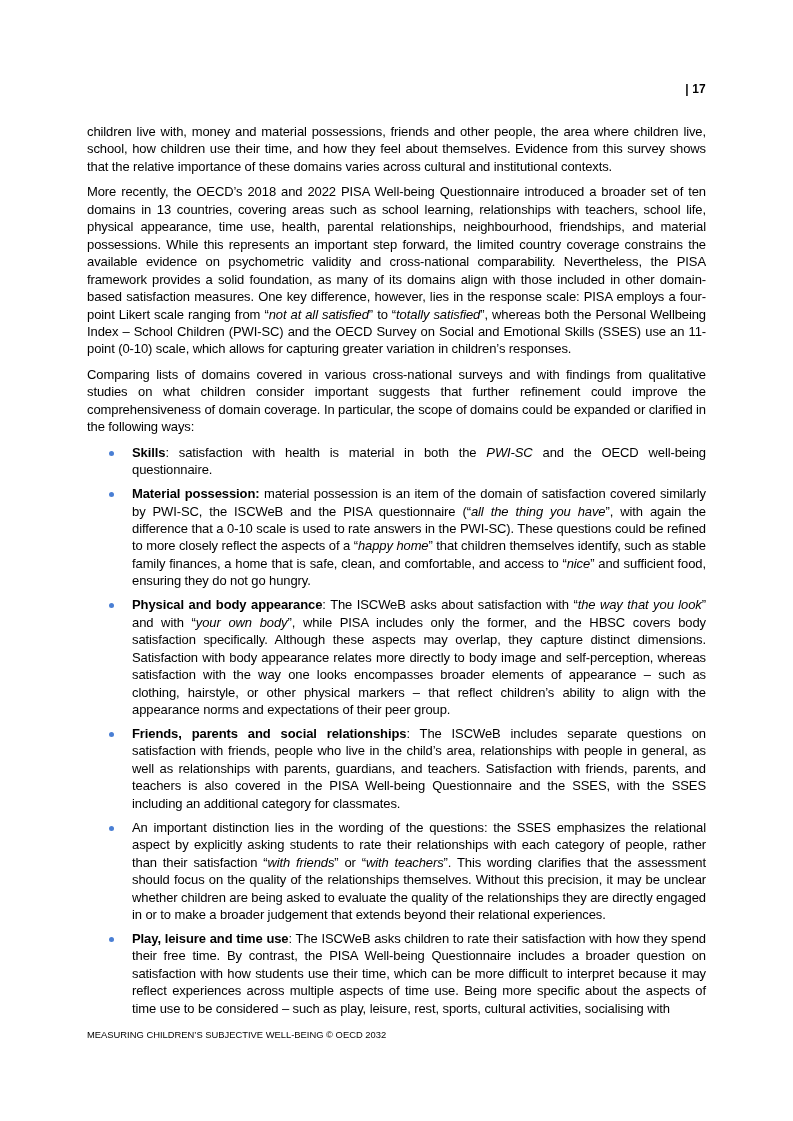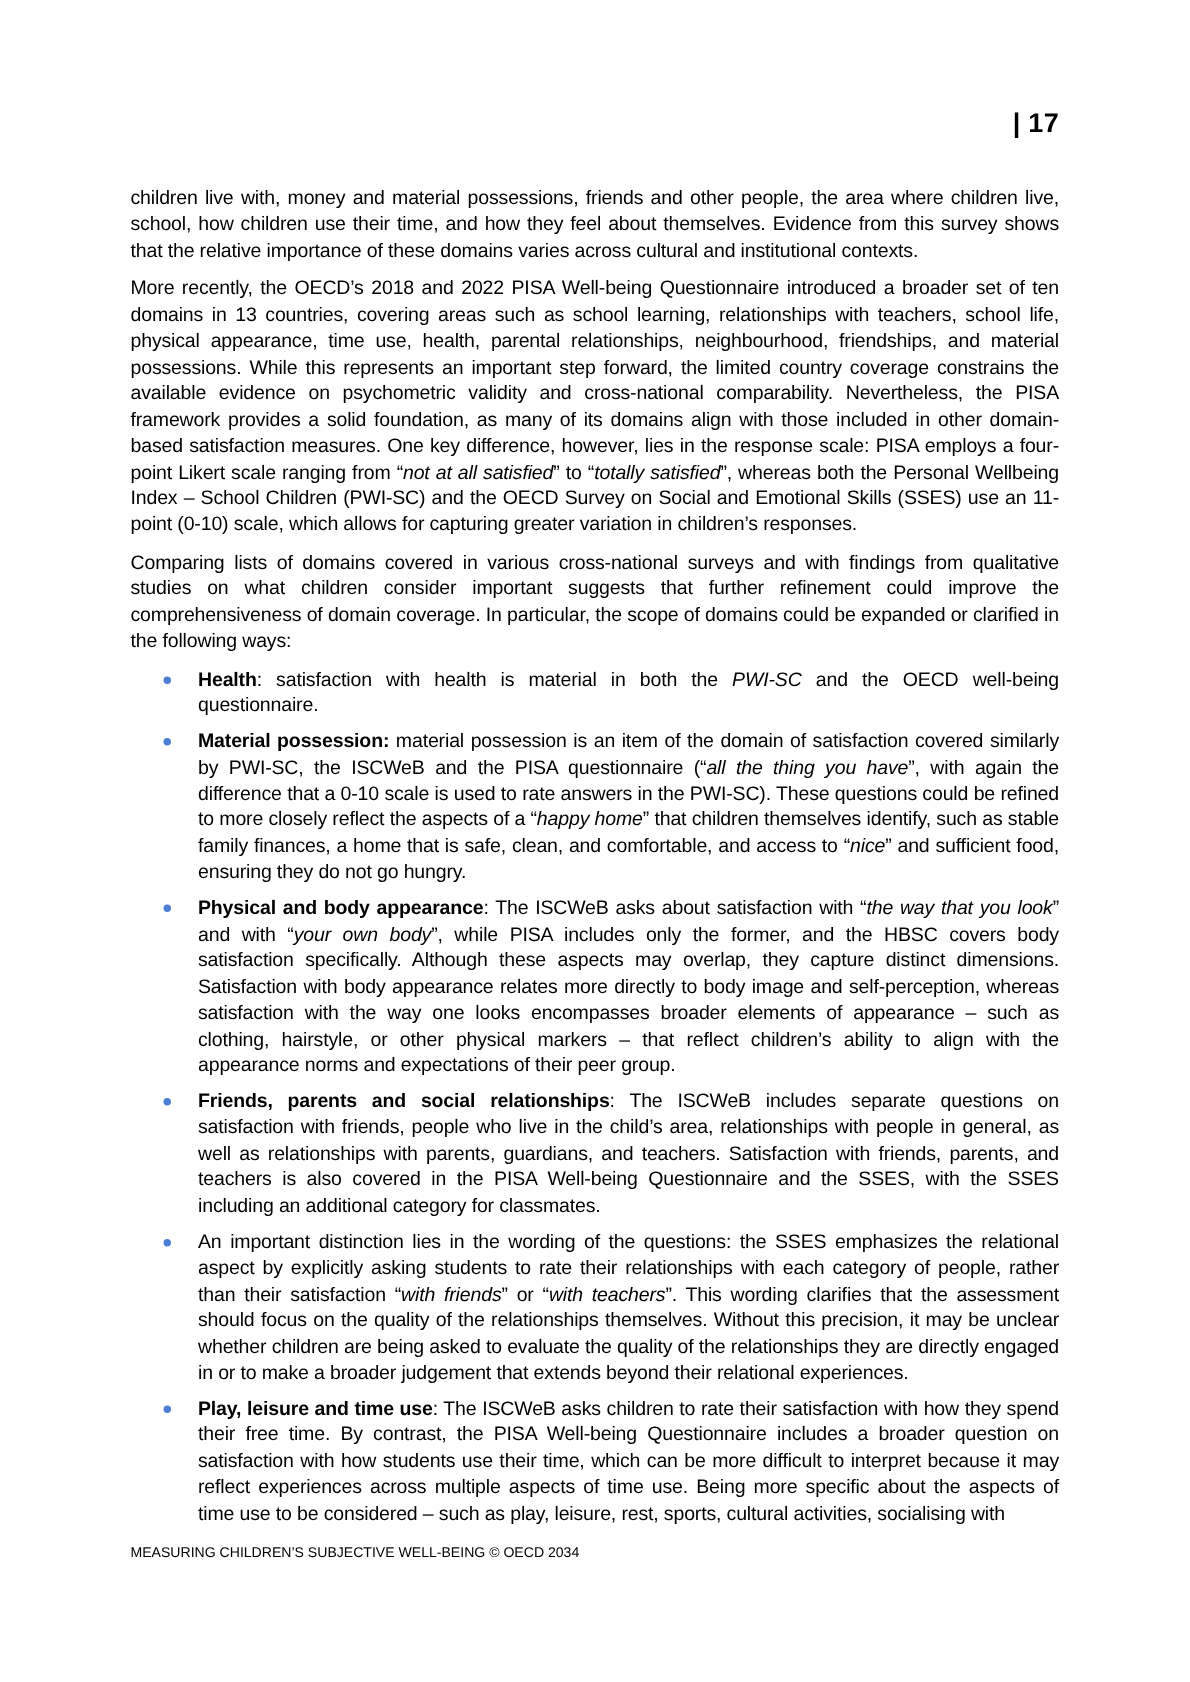--- a/index.html
+++ b/index.html
@@ -1,22 +1,22 @@
 <!DOCTYPE html>
 <html><head>
   <meta charset="utf-8">
   <style>
     html, body { margin: 0; padding: 0; background: #ffffff; }
     body {
       width: 793px; height: 1121px; position: relative; overflow: hidden;
       font-family: "Liberation Sans", sans-serif; color: #000;
     }
     .page-number {
-      position: absolute; top: 72px; right: 87px;
-      font-size: 18px; font-weight: bold; letter-spacing: 0.2px;
+      position: absolute; top: 82px; right: 87px;
+      font-size: 12px; font-weight: bold; letter-spacing: 0.2px;
     }
     .content {
       position: absolute; left: 87px; top: 123px; width: 619px;
       font-size: 13px; line-height: 17.45px; text-align: justify;
       letter-spacing: -0.1px;
     }
     .content p { margin: 0 0 8px 0; }
     ul.bullets { list-style: none; margin: 0; padding: 0; }
     ul.bullets li {
       position: relative; padding-left: 45px; margin-bottom: 6.5px;
@@ -37,22 +37,22 @@
 
 <div class="page-number">| 17</div>
 
 <div class="content">
   <div id="paragraphs">
       <p><span>children live with, money and material possessions, friends and other people, the area where children live, school, how children use their time, and how they feel about themselves. Evidence from this survey shows that the relative importance of these domains varies across cultural and institutional contexts.</span></p>
       <p><span>More recently, the OECD’s 2018 and 2022 PISA Well-being Questionnaire introduced a broader set of ten domains in 13 countries, covering areas such as school learning, relationships with teachers, school life, physical appearance, time use, health, parental relationships, neighbourhood, friendships, and material possessions. While this represents an important step forward, the limited country coverage constrains the available evidence on psychometric validity and cross-national comparability. Nevertheless, the PISA framework provides a solid foundation, as many of its domains align with those included in other domain-based satisfaction measures. One key difference, however, lies in the response scale: PISA employs a four-point Likert scale ranging from “</span><span class="it">not at all satisfied</span><span>” to “</span><span class="it">totally satisfied</span><span>”, whereas both the Personal Wellbeing Index – School Children (PWI-SC) and the OECD Survey on Social and Emotional Skills (SSES) use an 11-point (0-10) scale, which allows for capturing greater variation in children’s responses.</span></p>
       <p><span>Comparing lists of domains covered in various cross-national surveys and with findings from qualitative studies on what children consider important suggests that further refinement could improve the comprehensiveness of domain coverage. In particular, the scope of domains could be expanded or clarified in the following ways:</span></p>
     </div>
   <ul class="bullets" id="bullets">
-      <li><span class="bullet" style="background: rgb(74, 127, 212);"></span><span class="bold">Health</span><span>: satisfaction with health is material in both the </span><span class="it">PWI-SC</span><span> and the OECD well-being questionnaire.</span></li>
+      <li><span class="bullet" style="background: rgb(74, 127, 212);"></span><span class="bold">Skills</span><span>: satisfaction with health is material in both the </span><span class="it">PWI-SC</span><span> and the OECD well-being questionnaire.</span></li>
       <li><span class="bullet" style="background: rgb(74, 127, 212);"></span><span class="bold">Material possession:</span><span> material possession is an item of the domain of satisfaction covered similarly by PWI-SC, the ISCWeB and the PISA questionnaire (“</span><span class="it">all the thing you have</span><span>”, with again the difference that a 0-10 scale is used to rate answers in the PWI-SC). These questions could be refined to more closely reflect the aspects of a “</span><span class="it">happy home</span><span>” that children themselves identify, such as stable family finances, a home that is safe, clean, and comfortable, and access to “</span><span class="it">nice</span><span>” and sufficient food, ensuring they do not go hungry.</span></li>
       <li><span class="bullet" style="background: rgb(74, 127, 212);"></span><span class="bold">Physical and body appearance</span><span>: The ISCWeB asks about satisfaction with “</span><span class="it">the way that you look</span><span>” and with “</span><span class="it">your own body</span><span>”, while PISA includes only the former, and the HBSC covers body satisfaction specifically. Although these aspects may overlap, they capture distinct dimensions. Satisfaction with body appearance relates more directly to body image and self-perception, whereas satisfaction with the way one looks encompasses broader elements of appearance – such as clothing, hairstyle, or other physical markers – that reflect children’s ability to align with the appearance norms and expectations of their peer group.</span></li>
       <li><span class="bullet" style="background: rgb(74, 127, 212);"></span><span class="bold">Friends, parents and social relationships</span><span>: The ISCWeB includes separate questions on satisfaction with friends, people who live in the child’s area, relationships with people in general, as well as relationships with parents, guardians, and teachers. Satisfaction with friends, parents, and teachers is also covered in the PISA Well-being Questionnaire and the SSES, with the SSES including an additional category for classmates.</span></li>
       <li><span class="bullet" style="background: rgb(74, 127, 212);"></span><span>An important distinction lies in the wording of the questions: the SSES emphasizes the relational aspect by explicitly asking students to rate their relationships with each category of people, rather than their satisfaction “</span><span class="it">with friends</span><span>” or “</span><span class="it">with teachers</span><span>”. This wording clarifies that the assessment should focus on the quality of the relationships themselves. Without this precision, it may be unclear whether children are being asked to evaluate the quality of the relationships they are directly engaged in or to make a broader judgement that extends beyond their relational experiences.</span></li>
       <li><span class="bullet" style="background: rgb(74, 127, 212);"></span><span class="bold">Play, leisure and time use</span><span>: The ISCWeB asks children to rate their satisfaction with how they spend their free time. By contrast, the PISA Well-being Questionnaire includes a broader question on satisfaction with how students use their time, which can be more difficult to interpret because it may reflect experiences across multiple aspects of time use. Being more specific about the aspects of time use to be considered – such as play, leisure, rest, sports, cultural activities, socialising with</span></li>
     </ul>
 </div>
 
-<div class="footer">MEASURING CHILDREN’S SUBJECTIVE WELL-BEING © OECD 2034</div>
+<div class="footer">MEASURING CHILDREN’S SUBJECTIVE WELL-BEING © OECD 2032</div>
 
 </body></html>

